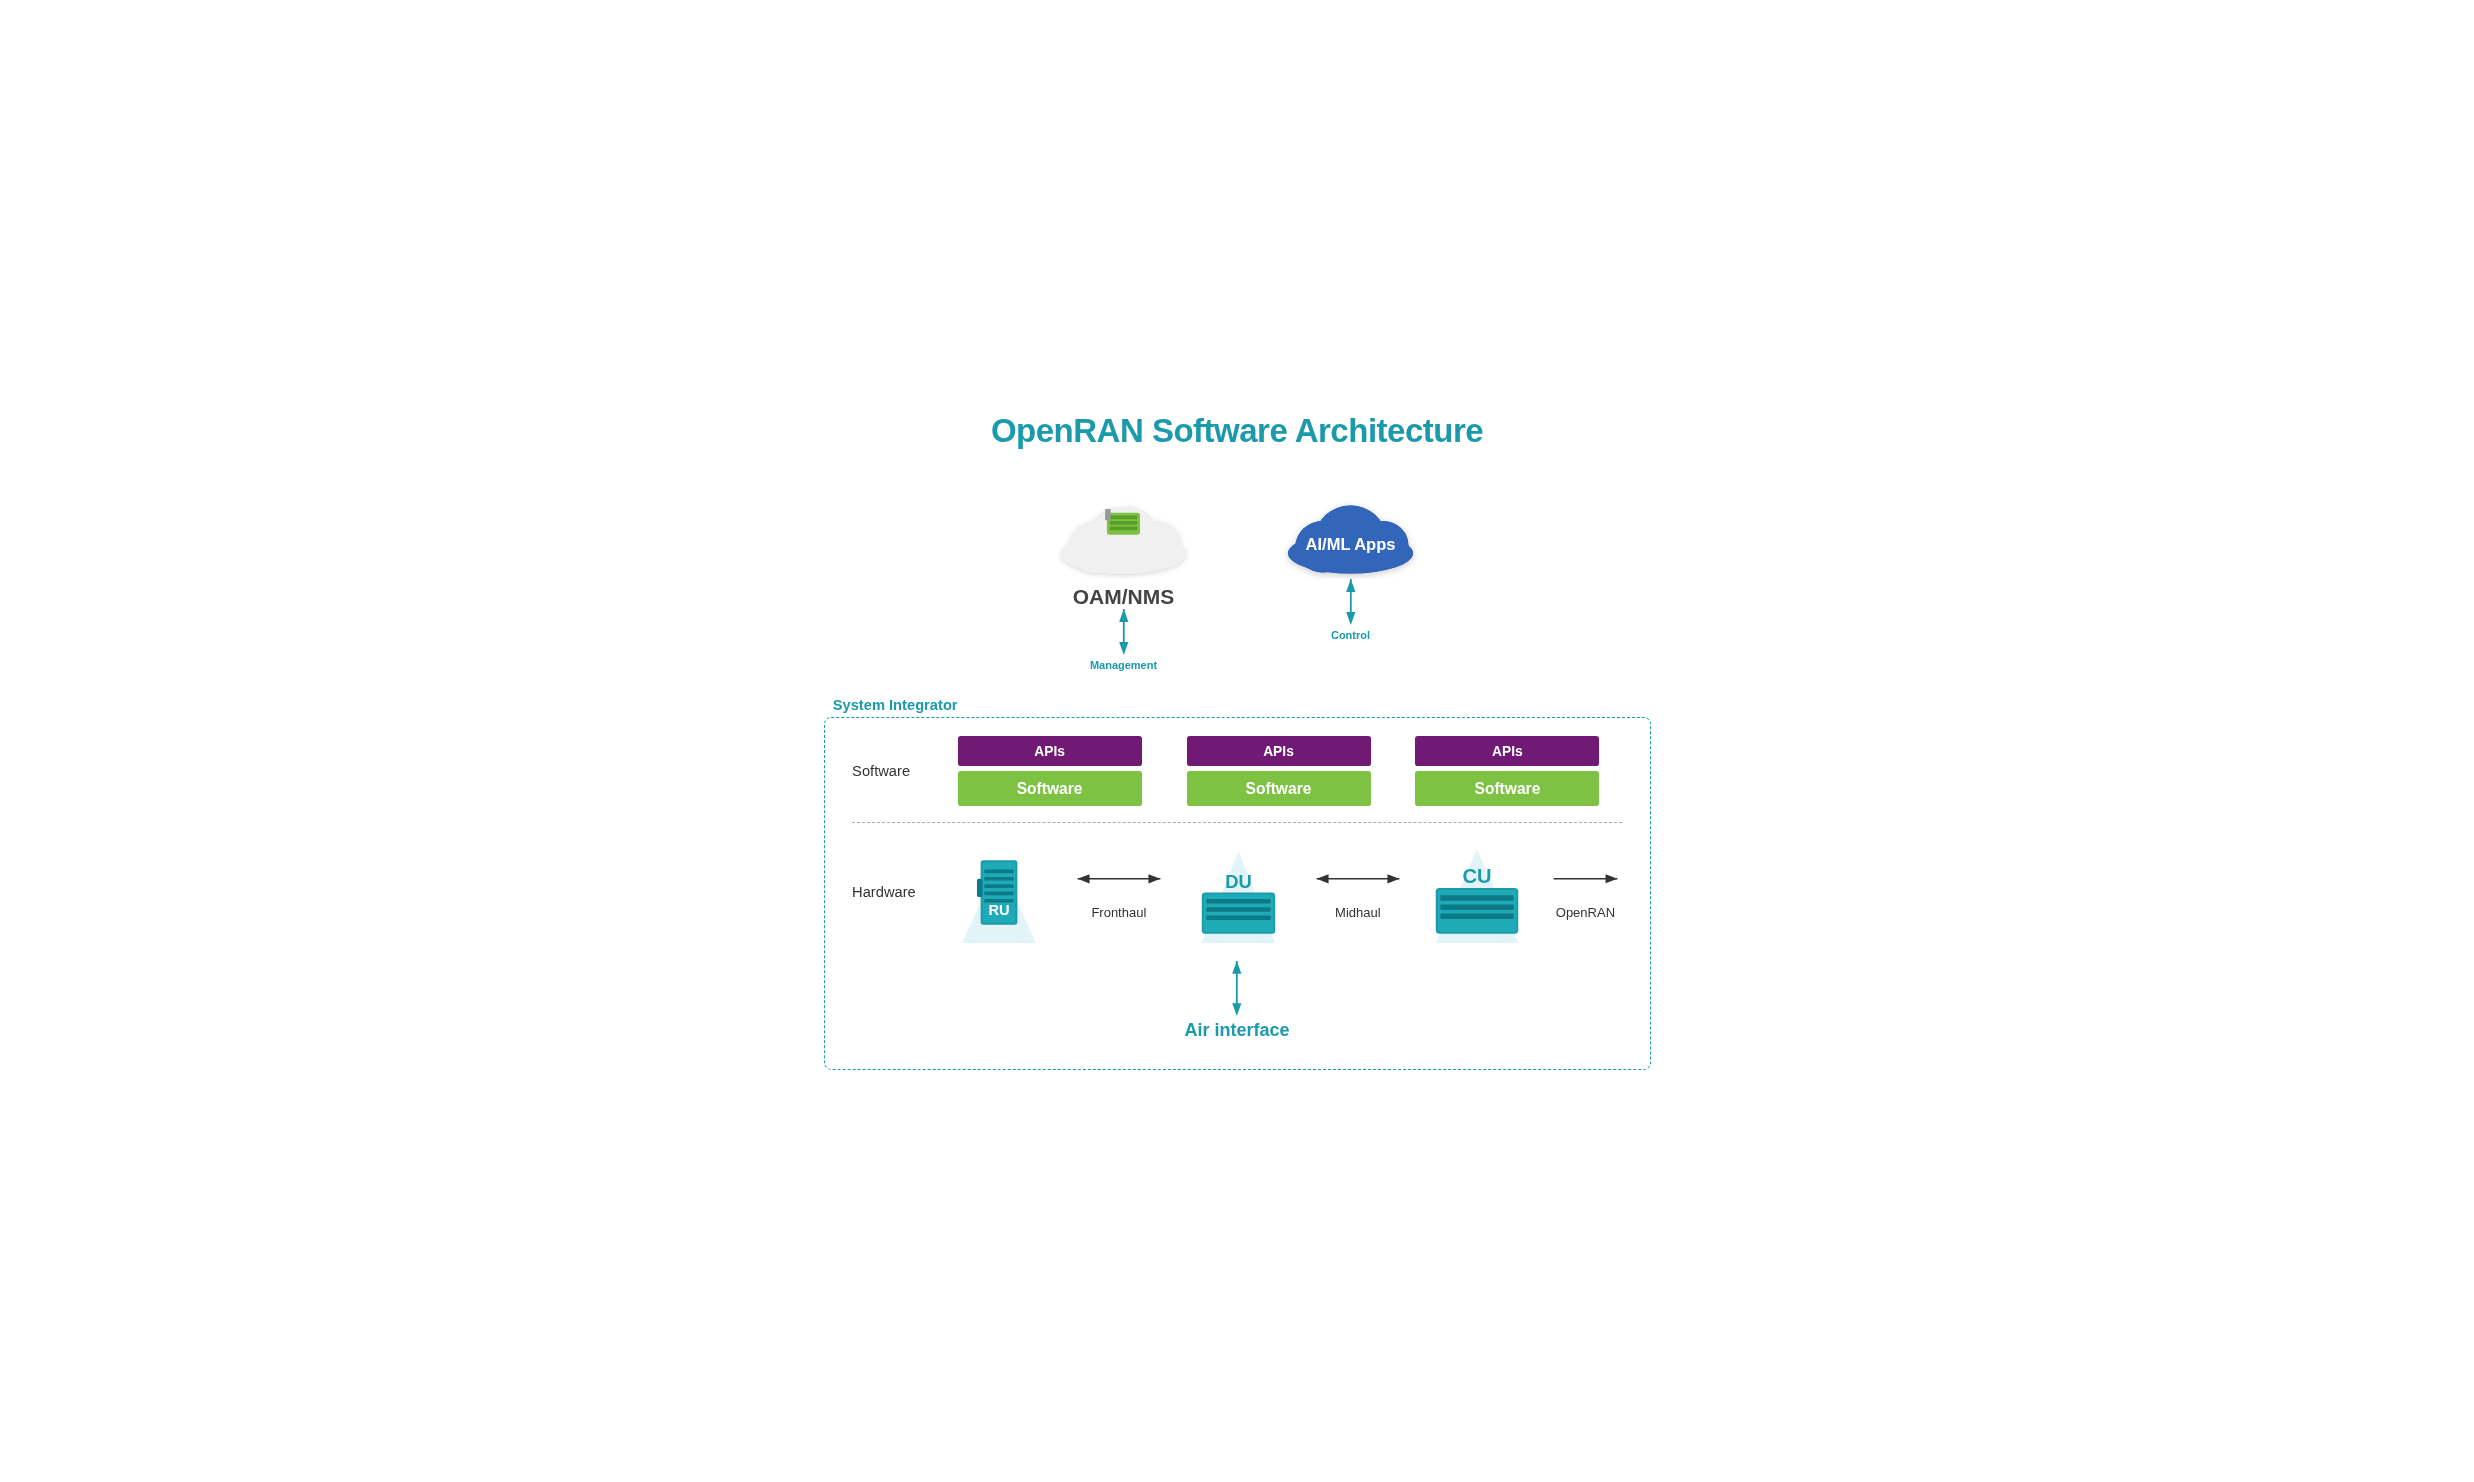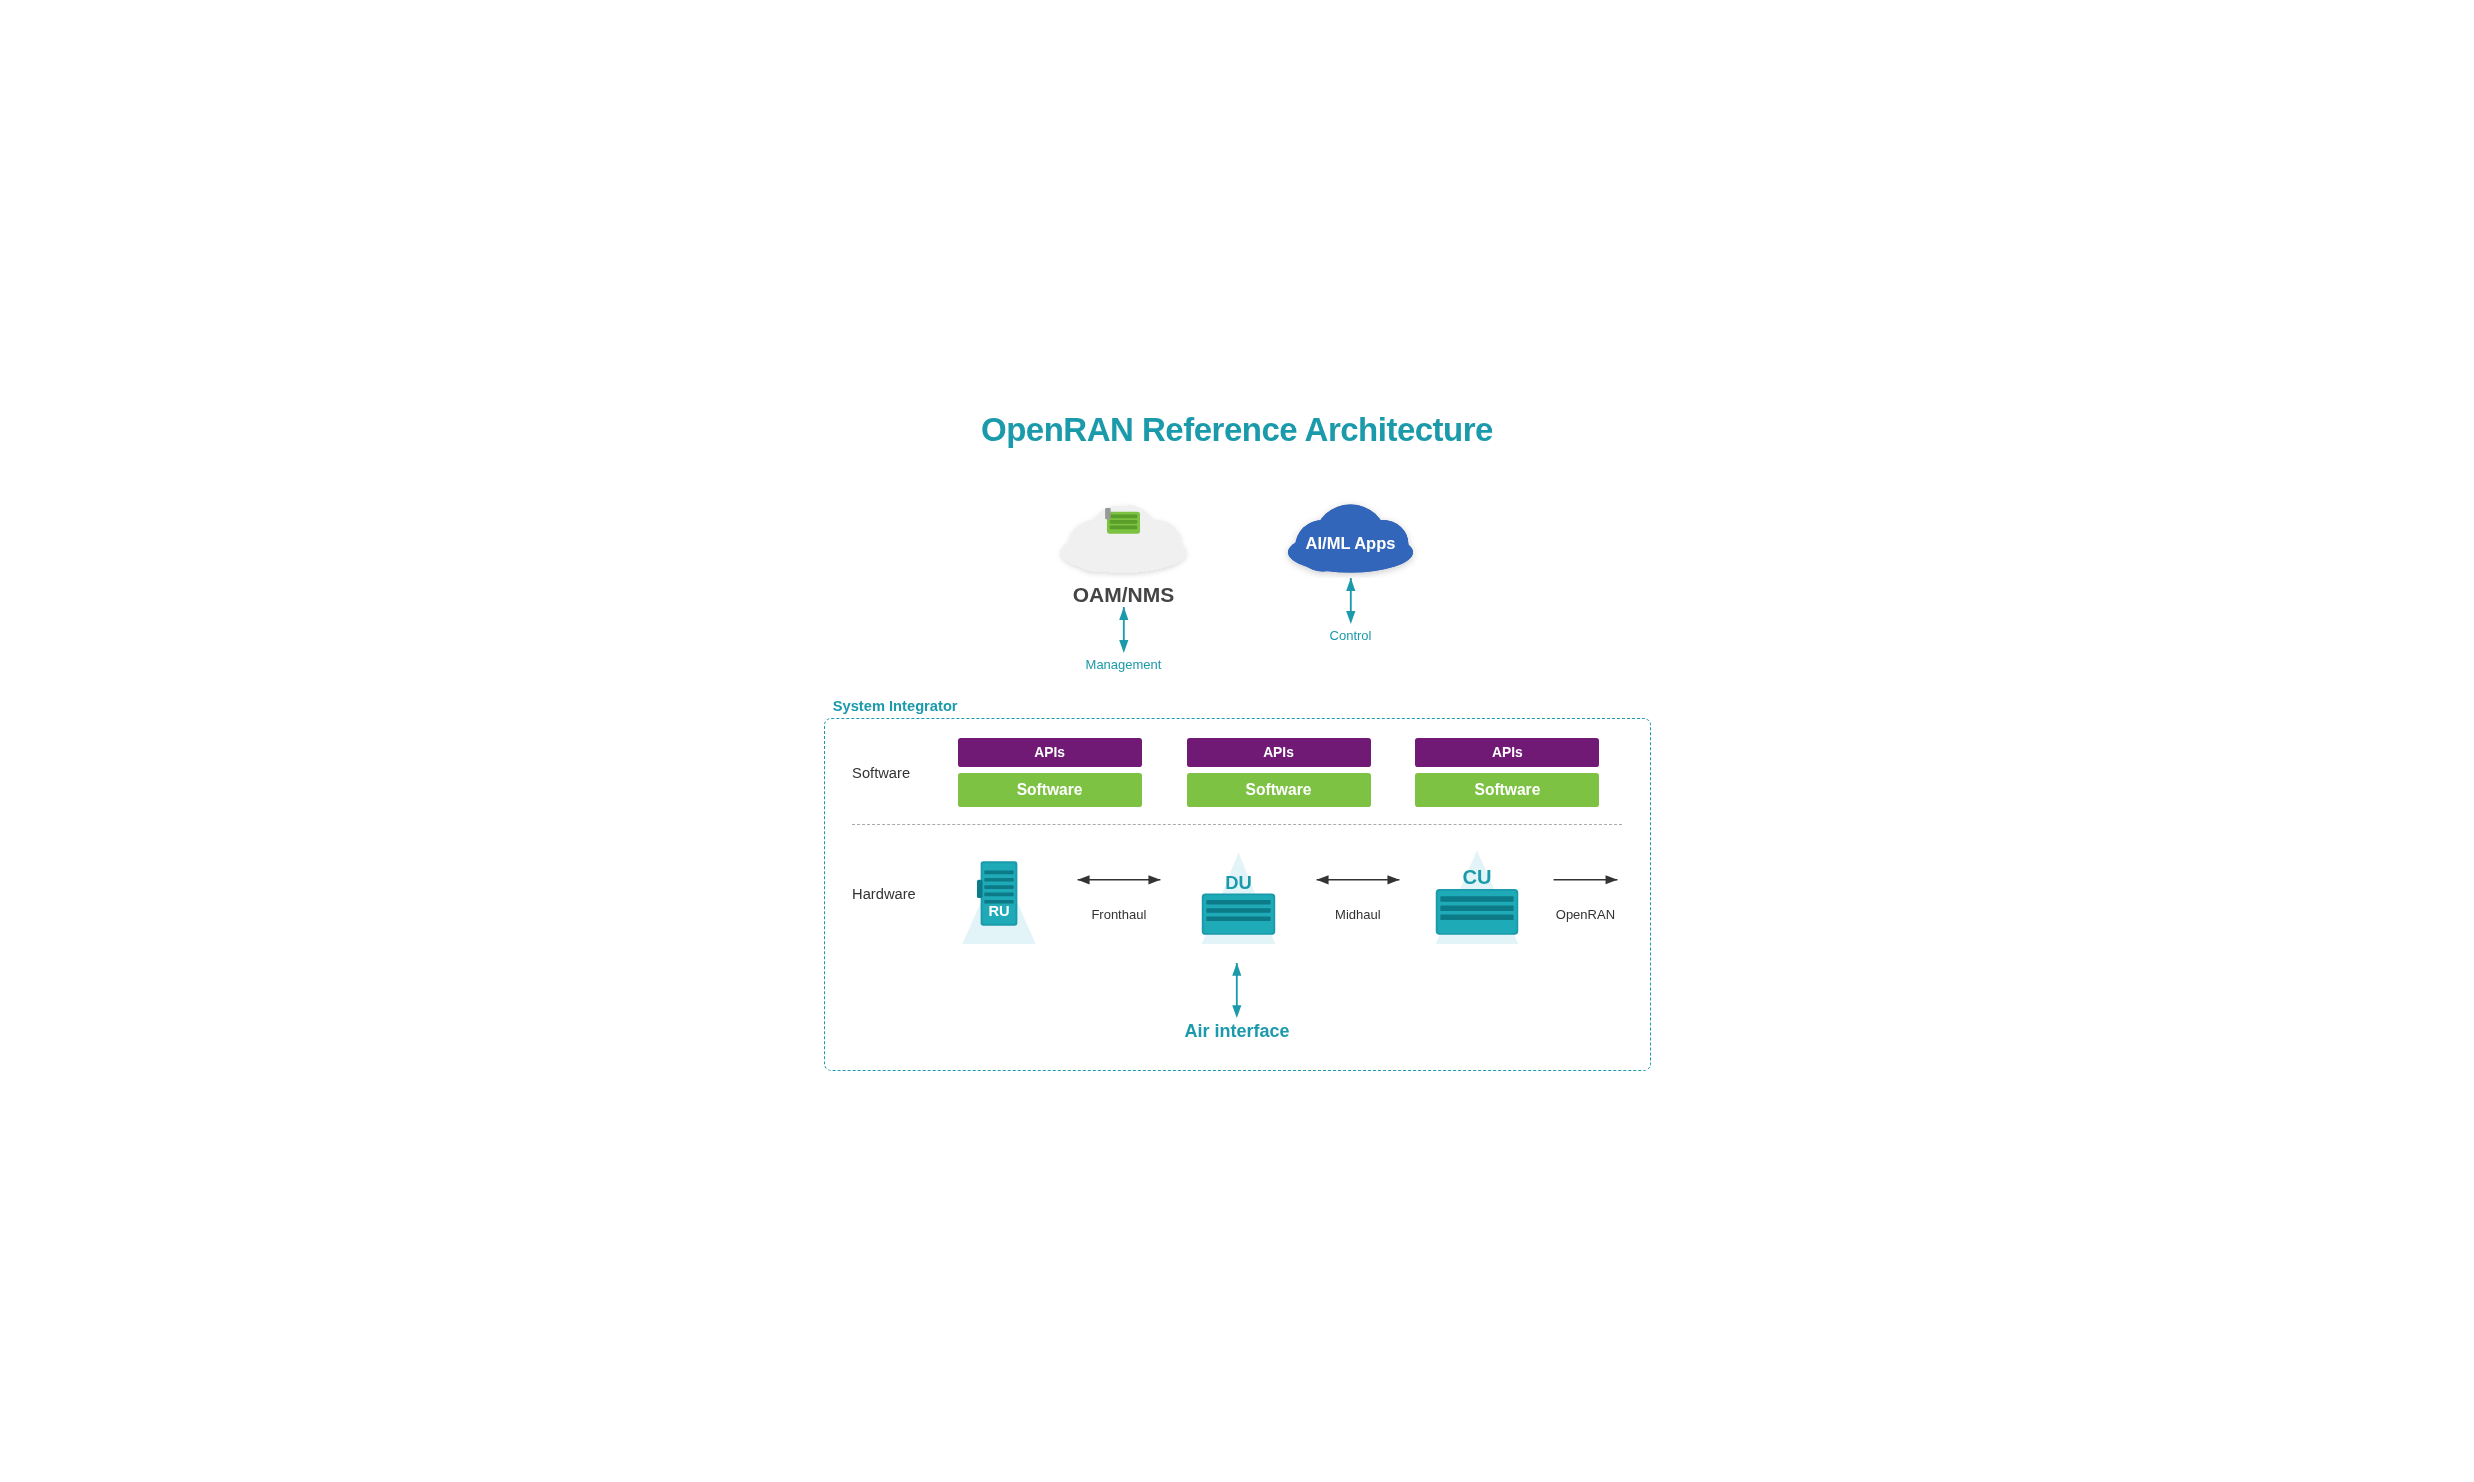--- a/index.html
+++ b/index.html
@@ -66,23 +66,23 @@
       justify-content: center;
     }
     .cloud-blue svg {
       position: absolute;
       top: 0; left: 0;
       width: 100%; height: 100%;
     }
 
     
     .arrow-label {
-      font-size: 13px;
+      font-size: 11px;
       color: #1a9aab;
-      font-weight: 400;
+      font-weight: 700;
       margin-top: 3.7px;
     }
 
     
     .system-integrator-wrapper {
       position: relative;
       margin-top: 37px;
     }
     .system-integrator-label {
       position: absolute;
@@ -201,21 +201,21 @@
     
     .v-arrow {
       display: block;
     }
   </style>
 </head>
 <body>
 
 <div class="diagram-container">
 
-  <h1 class="main-title">OpenRAN Reference Architecture</h1>
+  <h1 class="main-title">OpenRAN Software Architecture</h1>
 
   <div class="top-section">
 
     <div class="cloud-block">
       <div class="cloud-white">
 
         <svg viewBox="0 0 160 100" xmlns="http://www.w3.org/2000/svg">
           <defs>
             <filter id="shadow1" x="-20%" y="-20%" width="140%" height="140%">
               <feDropShadow dx="0" dy="2" stdDeviation="3" flood-opacity="0.15"></feDropShadow>

